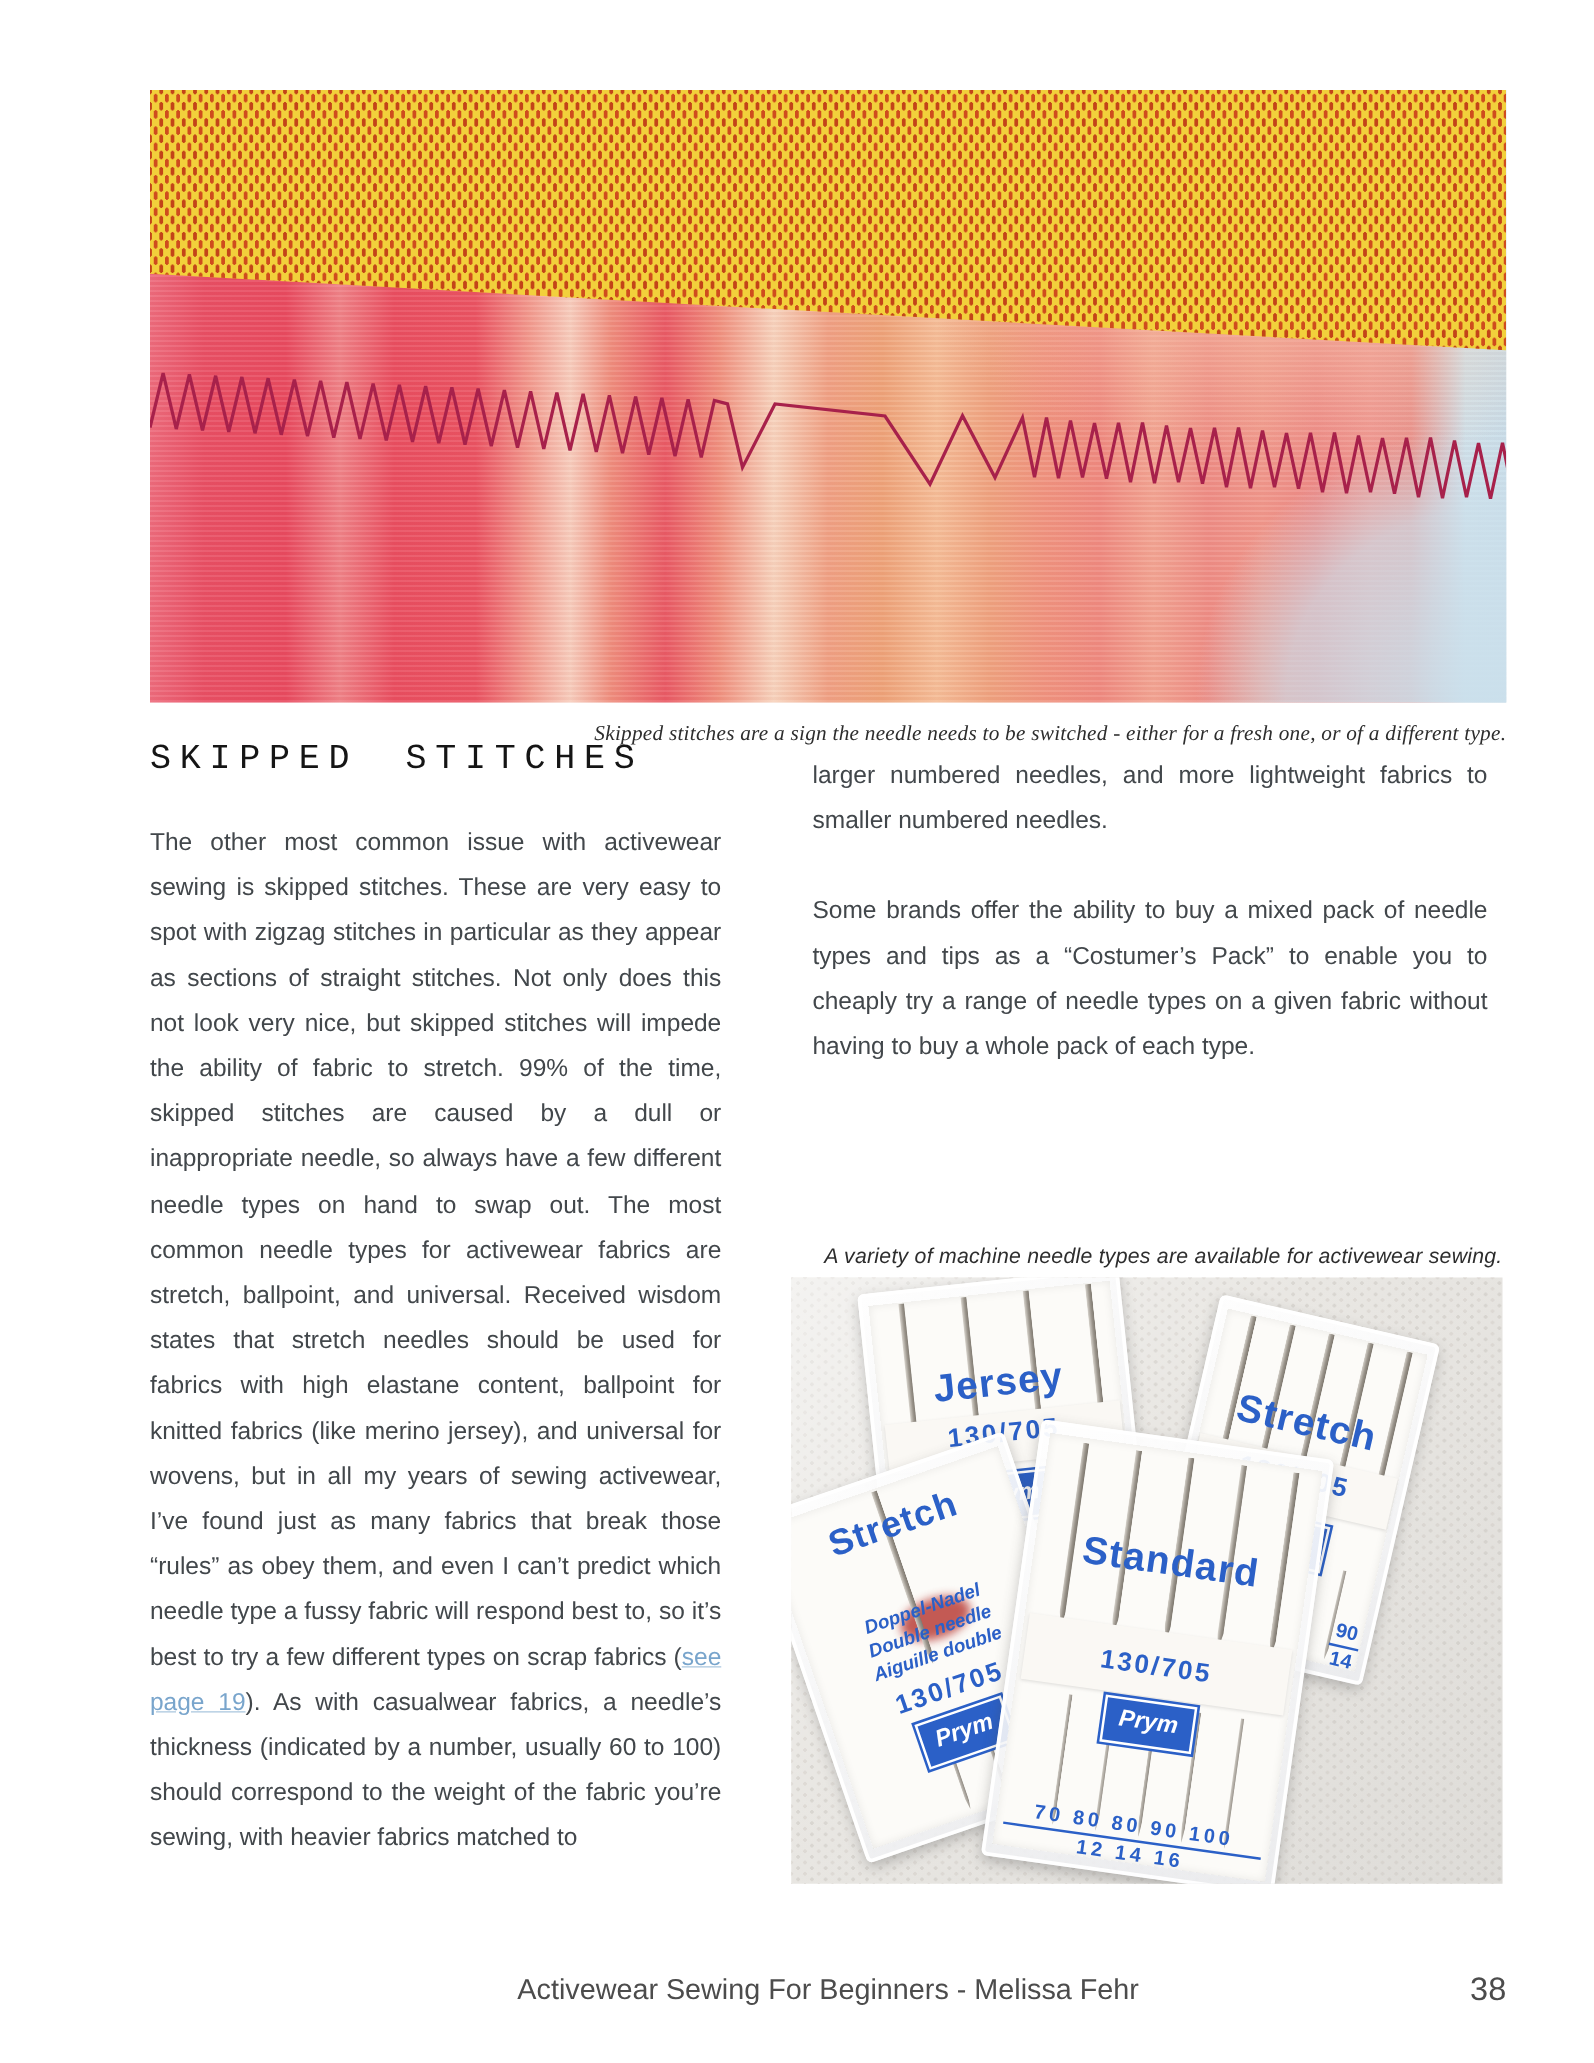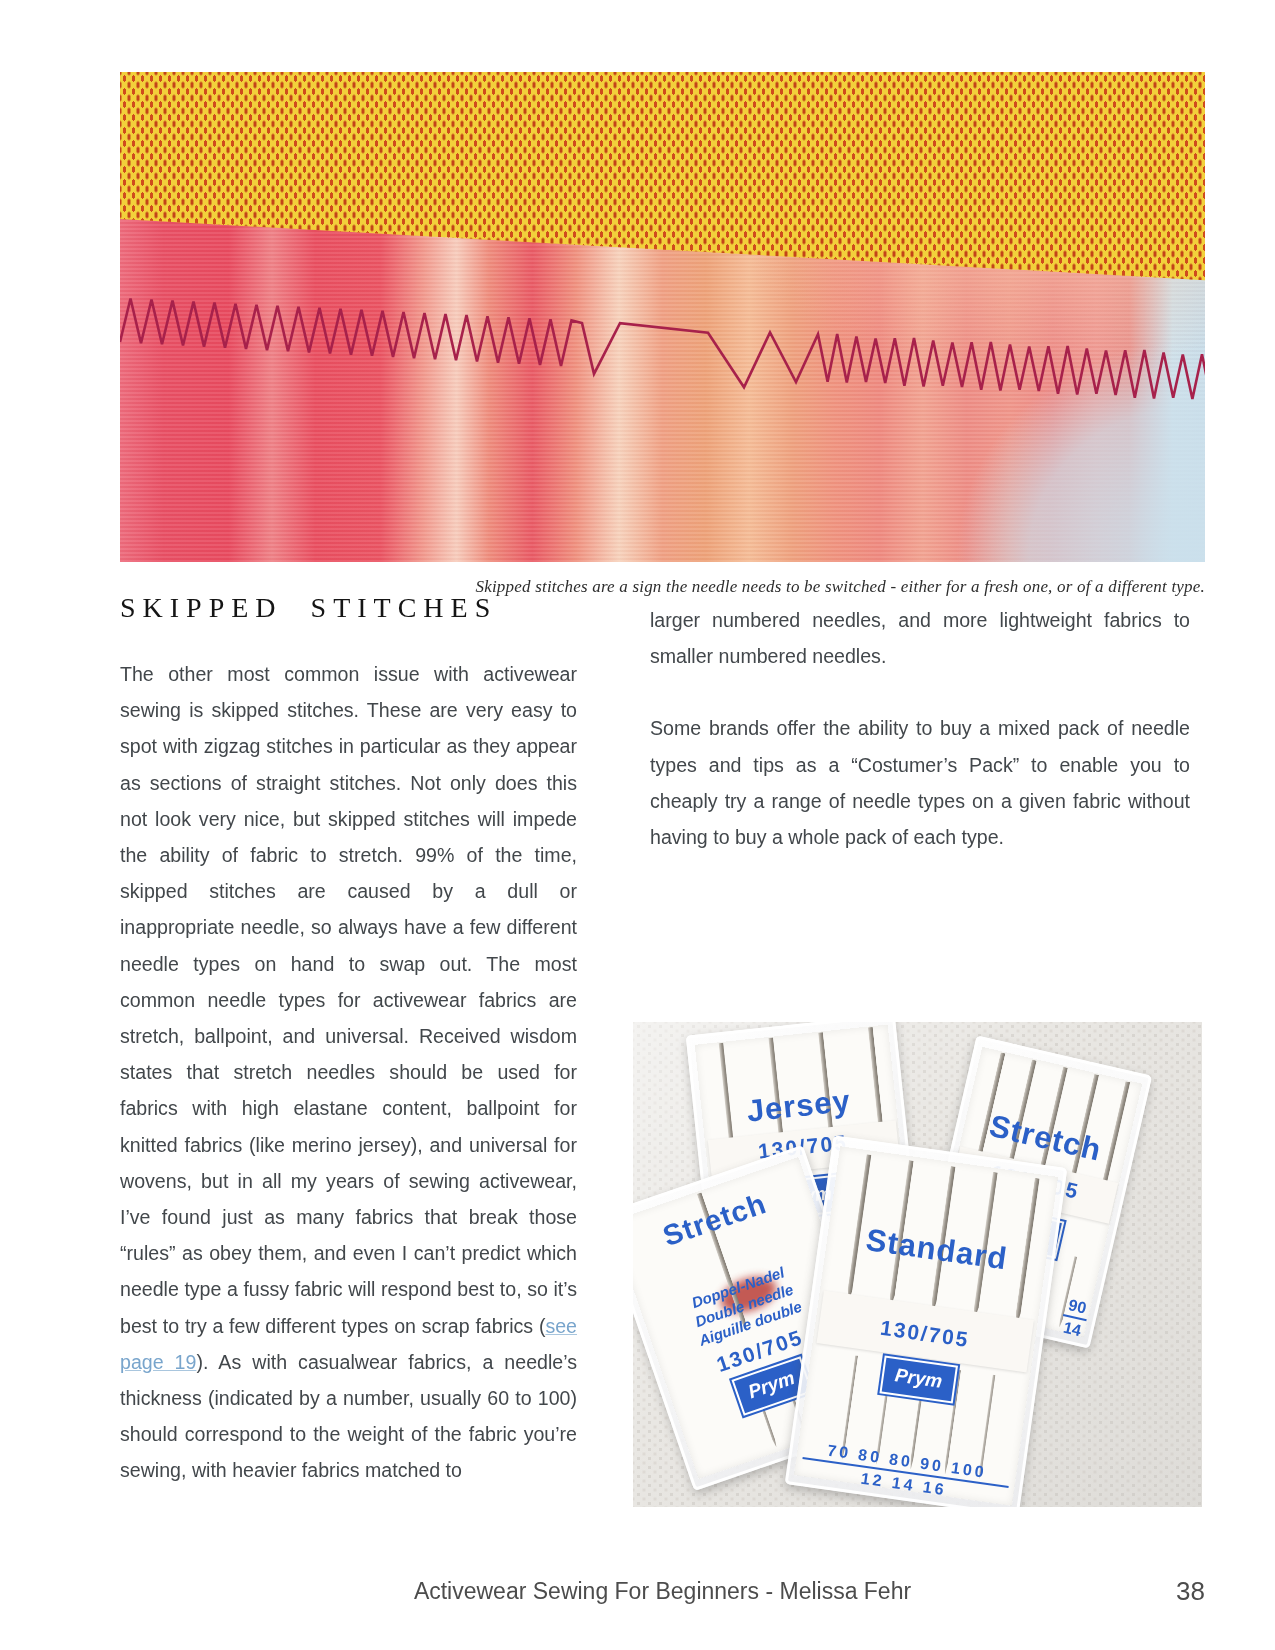--- a/index.html
+++ b/index.html
@@ -36,21 +36,21 @@
   
   .caption{
     position:absolute;font-style:italic;font-size:17px;color:#2d2d2d;
     letter-spacing:.2px;text-align:right;white-space:nowrap;
   }
   .caption-hero{left:400px;top:577px;width:805px;font-family:Liberation Serif, serif;}
   .caption-needles{left:630px;top:995px;width:572px;}
   
   h1.heading{
     position:absolute;left:120px;top:592px;margin:0;
-    font-family:Liberation Serif, serif;font-weight:400;
+    font-family:Liberation Mono, monospace;font-weight:400;
     font-size:28px;letter-spacing:7px;word-spacing:14px;color:#151515;
   }
   .col{position:absolute;font-size:19.6px;line-height:36.2px;color:#42474b;text-align:justify;}
   .col p{margin:0 0 36px 0;}
   .col-left{left:120px;top:656px;width:457px;}
   .col-right{left:630px;top:602px;width:540px;margin-left:20px;}
   a.pagelink{color:#79a5cc;text-decoration:underline;text-decoration-color:#a9c6de;cursor:pointer;}
   
   .needle-photo{
     position:absolute;left:633px;top:1022px;width:569px;height:485px;overflow:hidden;
@@ -121,20 +121,21 @@
   <h1 class="heading">SKIPPED STITCHES</h1>
 
   <div class="col col-left">
     <p><span>The other most common issue with activewear sewing is skipped stitches. These are very easy to spot with zigzag stitches in particular as they appear as sections of straight stitches. Not only does this not look very nice, but skipped stitches will impede the ability of fabric to stretch. 99% of the time, skipped stitches are caused by a dull or inappropriate needle, so always have a few different needle types on hand to swap out. The most common needle types for activewear fabrics are stretch, ballpoint, and universal. Received wisdom states that stretch needles should be used for fabrics with high elastane content, ballpoint for knitted fabrics (like merino jersey), and universal for wovens, but in all my years of sewing activewear, I’ve found just as many fabrics that break those “rules” as obey them, and even I can’t predict which needle type a fussy fabric will respond best to, so it’s best to try a few different types on scrap fabrics (</span><a class="pagelink">see page 19</a><span>). As with casualwear fabrics, a needle’s thickness (indicated by a number, usually 60 to 100) should correspond to the weight of the fabric you’re sewing, with heavier fabrics matched to</span></p>
   </div>
   <div class="col col-right">
     <p>larger numbered needles, and more lightweight fabrics to smaller numbered needles.</p>
     <p>Some brands offer the ability to buy a mixed pack of needle types and tips as a “Costumer’s Pack” to enable you to cheaply try a range of needle types on a given fabric without having to buy a whole pack of each type.</p>
   </div>
 
+  <div class="caption caption-needles">A variety of machine needle types are available for activewear sewing.</div>
   <div class="needle-photo">
 
     <div class="pack pack1">
       <div class="card"></div>
       <div class="needles">
           <i></i>
           <i></i>
           <i></i>
           <i></i>
         </div>

